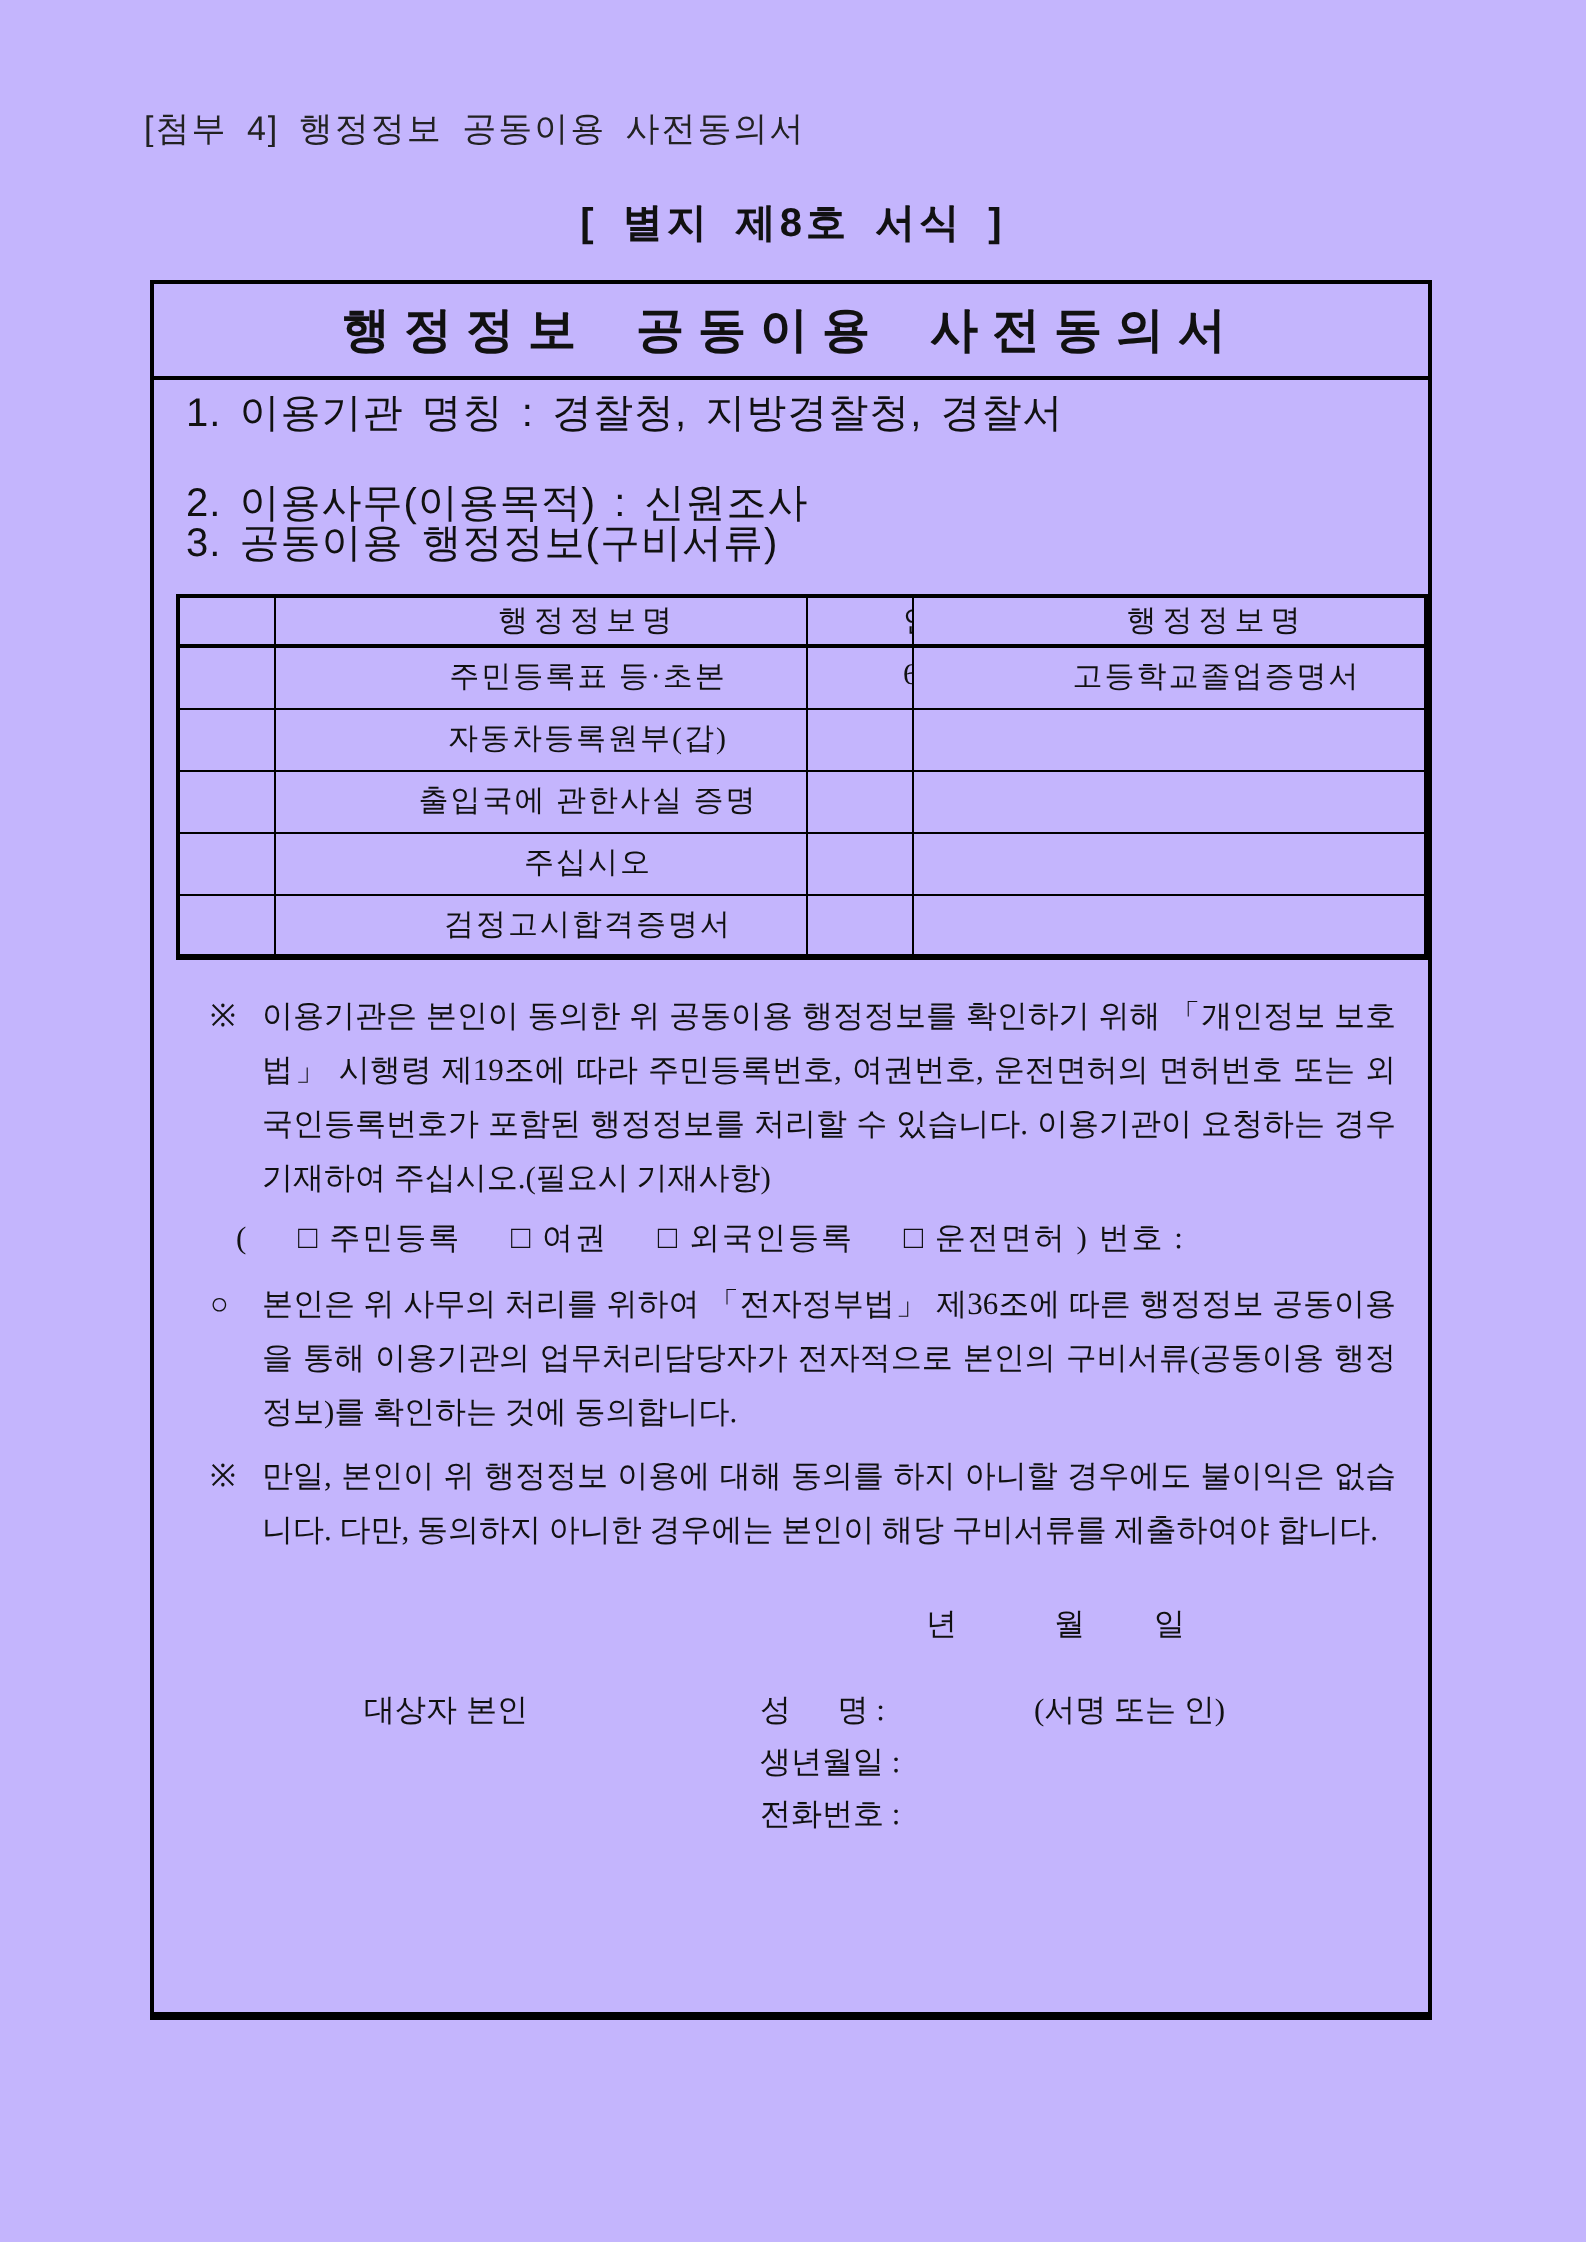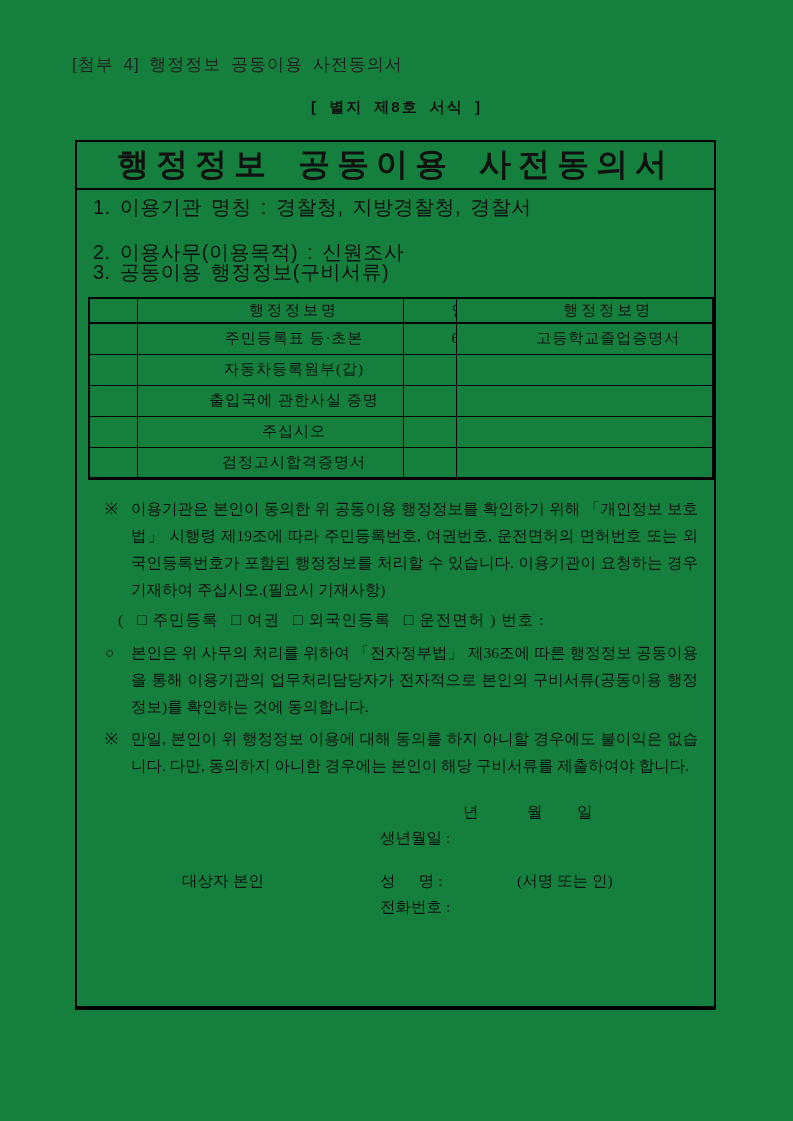--- a/index.html
+++ b/index.html
@@ -1,49 +1,49 @@
 <!DOCTYPE html>
 <html><head>
 <meta charset="utf-8">
 <style>
   * { margin:0; padding:0; box-sizing:border-box; }
   html,body { background:#ffffff; }
   .page {
     position:relative;
     width:793px; height:1121px;
-    background:#15803d;
+    background:#c4b5fd;
     color:#111;
     font-family:"Liberation Serif", serif;
     overflow:hidden;
   }
   .attachment-line {
     position:absolute; left:72px; top:53px;
     font-family:"Liberation Sans", sans-serif;
     font-size:17px; letter-spacing:1px; word-spacing:4px;
     color:#222;
   }
   .form-code-line {
     position:absolute; left:0; top:98px; width:100%;
     text-align:center;
     font-family:"Liberation Sans", sans-serif;
-    font-weight:bold; font-size:15px; letter-spacing:2px; word-spacing:5px;
+    font-weight:bold; font-size:20px; letter-spacing:2px; word-spacing:5px;
     color:#111;
   }
   .form-box {
     position:absolute; left:75px; top:140px;
     width:641px; height:870px;
     border:2px solid #000;
     border-bottom-width:4px;
     overflow:hidden;
   }
   .form-title {
     height:48px;
     border-bottom:2px solid #000;
     display:flex; align-items:center; justify-content:center;
-    font-size:32px; font-weight:bold;
+    font-size:24px; font-weight:bold;
     letter-spacing:7px; word-spacing:10px;
   }
   .content { padding:0 14px 0 16px; width:100%; }
   .item {
     font-family:"Liberation Sans", sans-serif;
     font-weight:normal; font-size:20px; line-height:20px;
     letter-spacing:0.5px; word-spacing:3px;
   }
   .item-1 { margin-top:7px; }
   .item-2 { margin-top:25px; }
@@ -81,21 +81,21 @@
   .para .marker { position:absolute; left:12px; top:0; }
   .note-1 { margin-top:15px; }
   .consent-para { margin-top:6px; }
   .note-2 { margin-top:5px; }
 
   .checkbox-line {
     margin-top:3px; margin-left:25px;
     font-size:15.5px; line-height:27px;
     letter-spacing:1px;
   }
-  .checkbox-line .cb-item { margin-left:8px; }
+  .checkbox-line .cb-item { margin-left:20px; }
   .checkbox-line .cb-glyph { font-size:16px; }
 
   .date-line { position:relative; height:26px; margin-top:20px; font-size:15.5px; }
   .date-line span { position:absolute; top:3px; }
   .date-year  { left:370px; }
   .date-month { left:434px; }
   .date-day   { left:484px; }
 
   .sig-row { position:relative; height:26px; font-size:15.5px; }
   .sig-row-1 { margin-top:17px; }
@@ -207,28 +207,28 @@
         <span class="marker">※</span>
         <span>만일, 본인이 위 행정정보 이용에 대해 동의를 하지 아니할 경우에도 불이익은 없습니다. 다만, 동의하지 아니한 경우에는 본인이 해당 구비서류를 제출하여야 합니다.</span>
       </div>
 
       <div class="date-line">
         <span class="date-year">년</span>
         <span class="date-month">월</span>
         <span class="date-day">일</span>
       </div>
 
-      <div class="sig-row">
-        <span class="sig-label">생년월일 :</span>
-      </div>
       <div class="sig-row sig-row-1">
         <span class="sig-subject-label">대상자</span>
         <span class="sig-subject-value">본인</span>
         <span class="sig-label">성      명 :</span>
         <span class="sig-seal">(서명 또는 인)</span>
       </div>
       <div class="sig-row">
+        <span class="sig-label">생년월일 :</span>
+      </div>
+      <div class="sig-row">
         <span class="sig-label">전화번호 :</span>
       </div>
 
     </div>
   </div>
 </div>
 
 </body></html>

